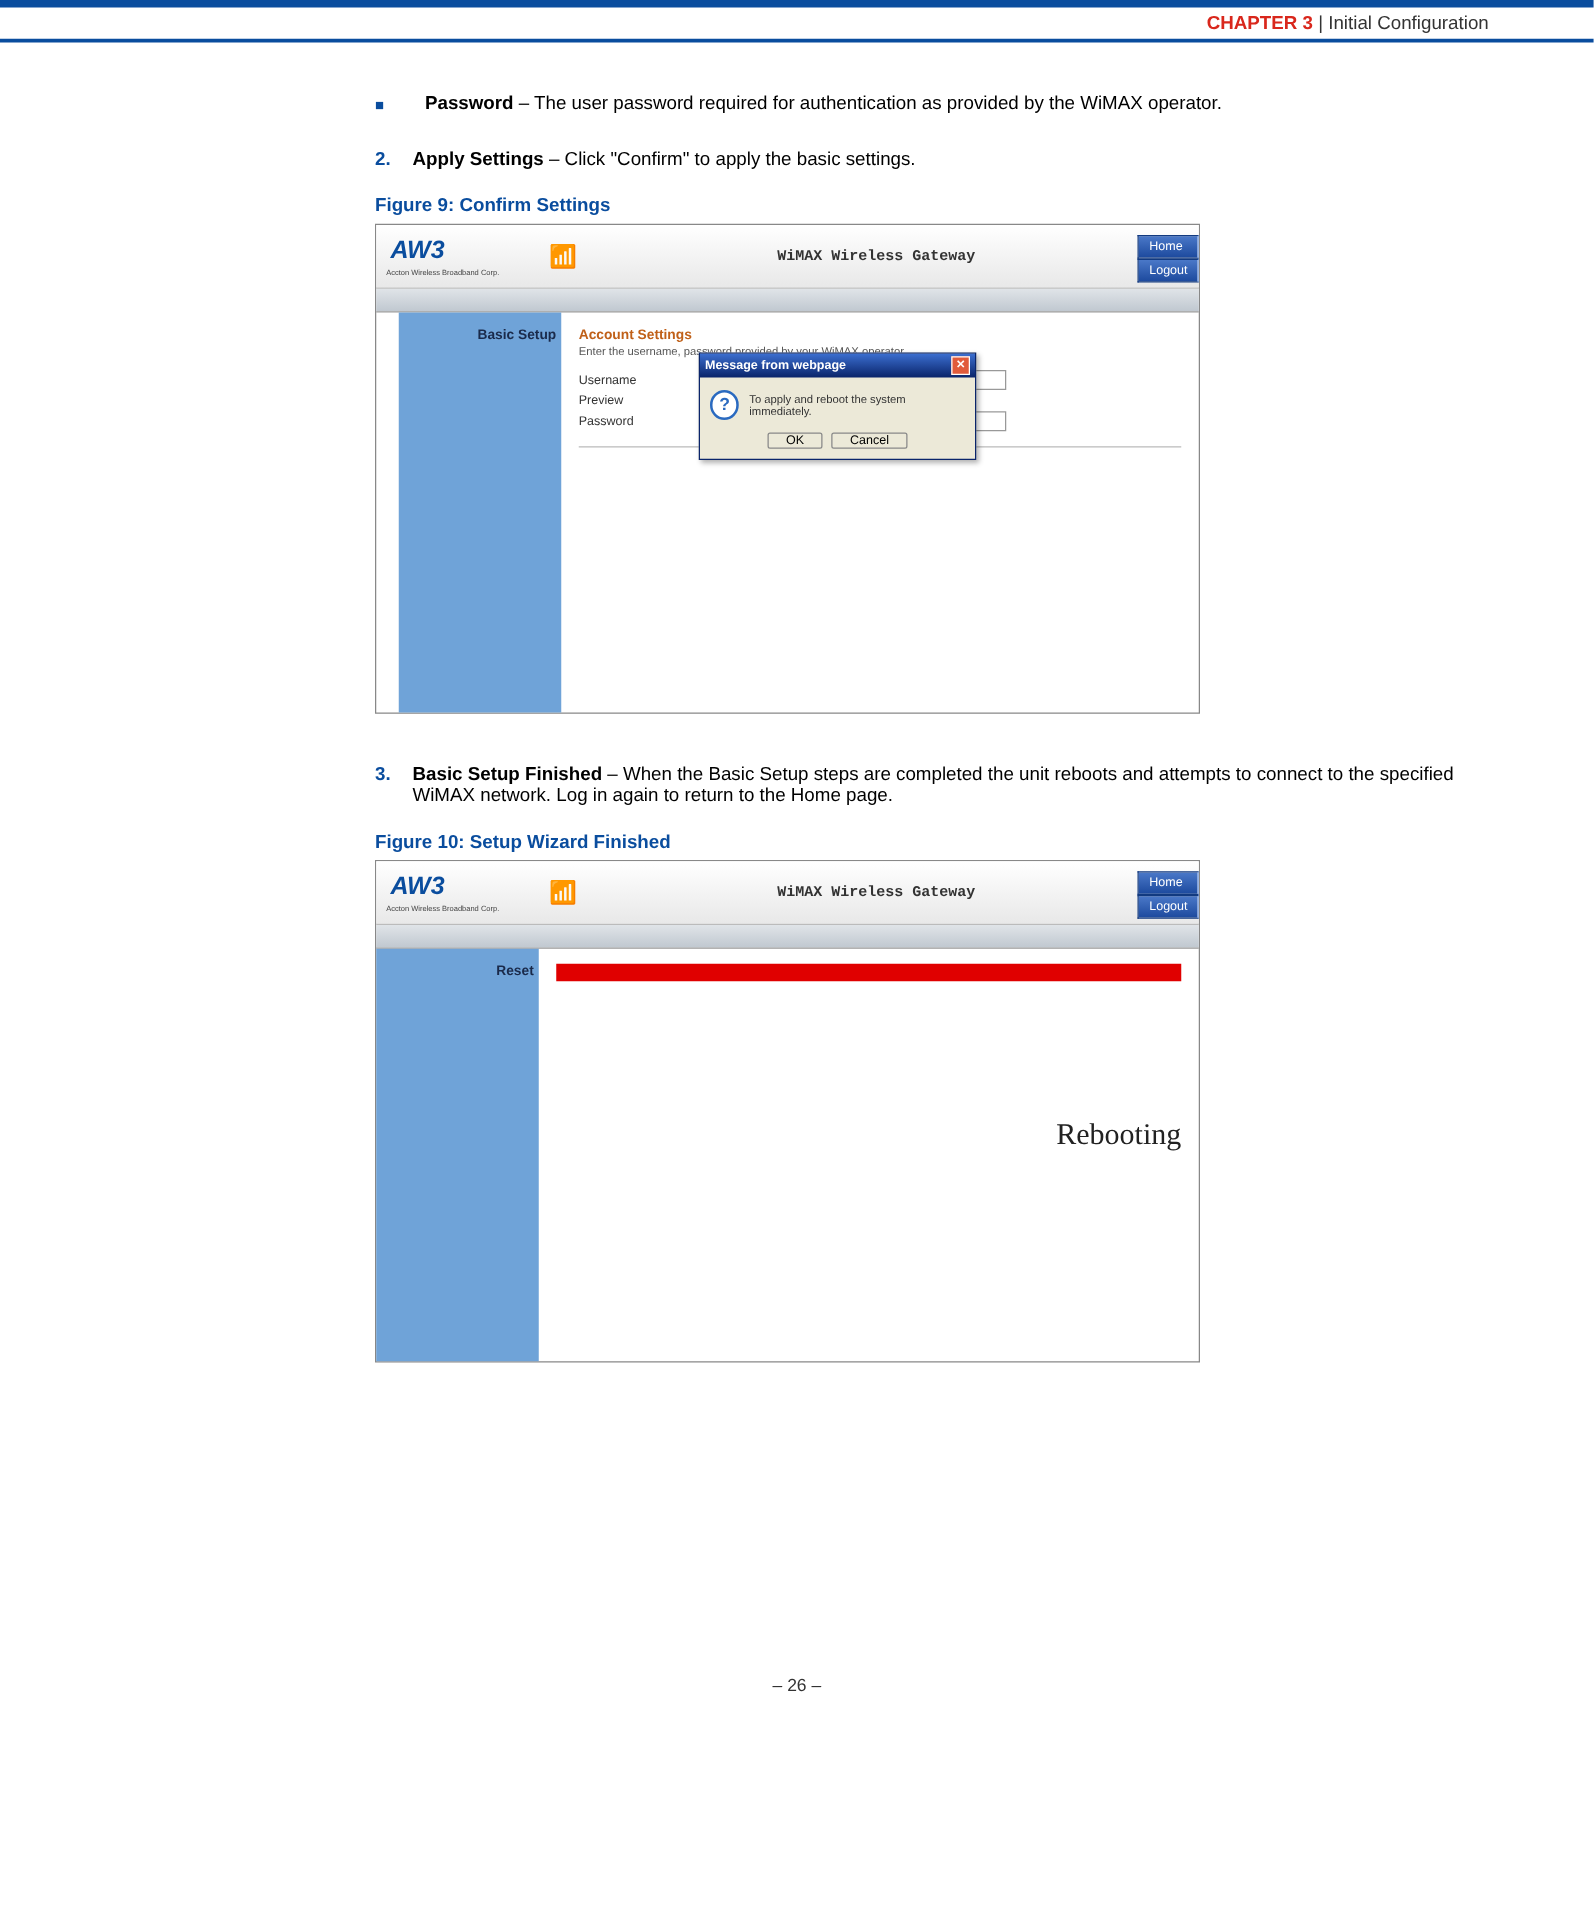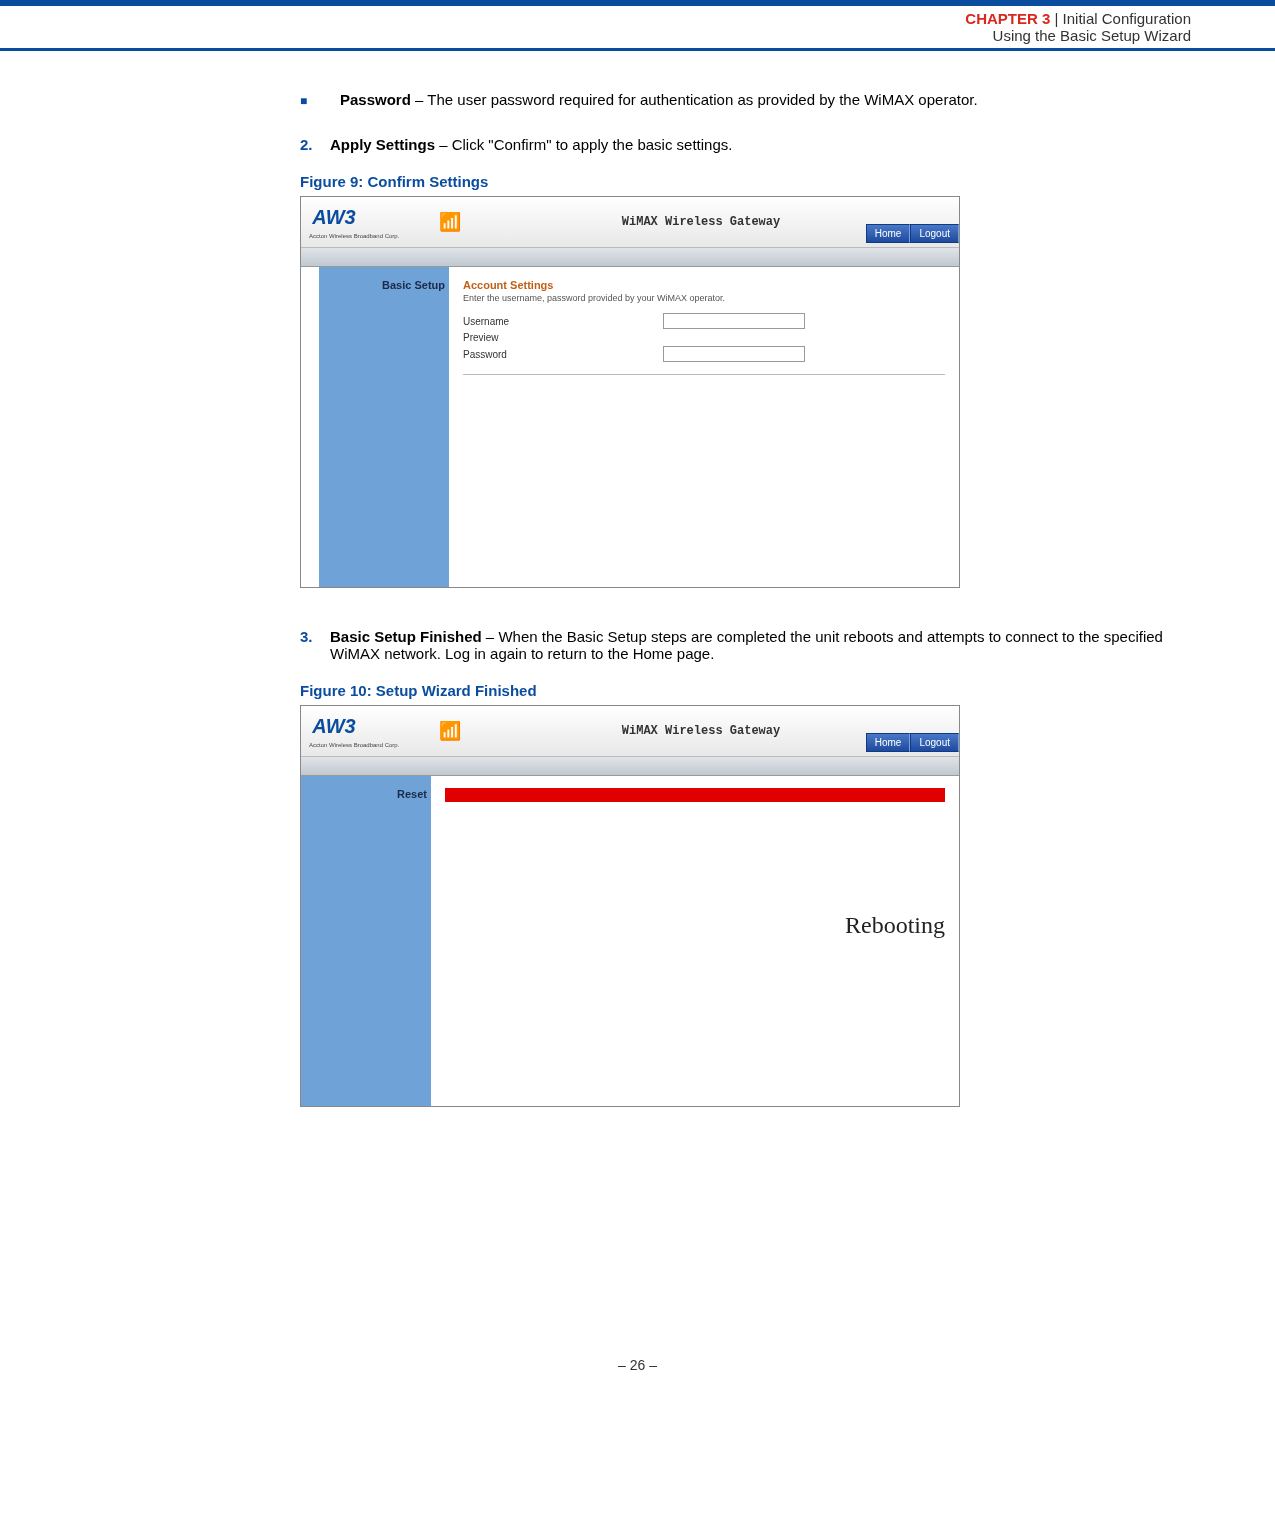--- a/index.html
+++ b/index.html
@@ -119,20 +119,21 @@
     font-weight: bold;
     font-size: 12px;
     color: #333;
     margin-left: 160px;
   }
   .ss-nav {
     position: absolute;
     right: 0;
     bottom: 4px;
     display: flex;
+    flex-direction: column;
   }
   .ss-nav-btn {
     background: linear-gradient(#4a78c8, #1d4a9e);
     color: #fff;
     font-size: 10px;
     padding: 3px 8px;
     border: 1px solid #123a80;
     border-right: 1px solid #7ba0e0;
   }
   .ss-menubar {
@@ -297,21 +298,20 @@
   }
   .bold { font-weight: bold; }
 </style>
 </head>
 <body>
 
 <div class="top-bar"></div>
 
 <div class="header">
   <span class="chapter">CHAPTER 3</span><span class="sep">  |  </span><span class="title">Initial Configuration</span>
-  <span class="sub">Using the Basic Setup Wizard</span>
 </div>
 
 <div class="content">
 
   <div class="bullet-row">
     <div class="bullet">■</div>
     <div class="bullet-text">
       <span class="bold">Password</span><span> – The user password required for authentication as provided by the WiMAX operator.</span>
     </div>
   </div>
@@ -354,20 +354,34 @@
         </div>
         <div class="ss-form-row">
           <div class="ss-form-label">Preview</div>
         </div>
         <div class="ss-form-row">
           <div class="ss-form-label">Password</div>
           <div class="ss-form-input"></div>
         </div>
         <hr class="ss-hr">
 
+        <div class="ss-dialog">
+          <div class="ss-dialog-title">
+            <span>Message from webpage</span>
+            <span class="ss-dialog-close">✕</span>
+          </div>
+          <div class="ss-dialog-body">
+            <div class="ss-q-icon">?</div>
+            <div>To apply and reboot the system immediately.</div>
+          </div>
+          <div class="ss-dialog-btns">
+            <button>OK</button>
+            <button>Cancel</button>
+          </div>
+        </div>
       </div>
     </div>
   </div>
 
   <div class="num-row">
     <div class="num">3.</div>
     <div class="num-text">
       <span class="bold">Basic Setup Finished</span><span> – When the Basic Setup steps are completed the unit reboots and attempts to connect to the specified WiMAX network. Log in again to return to the Home page.</span>
     </div>
   </div>

